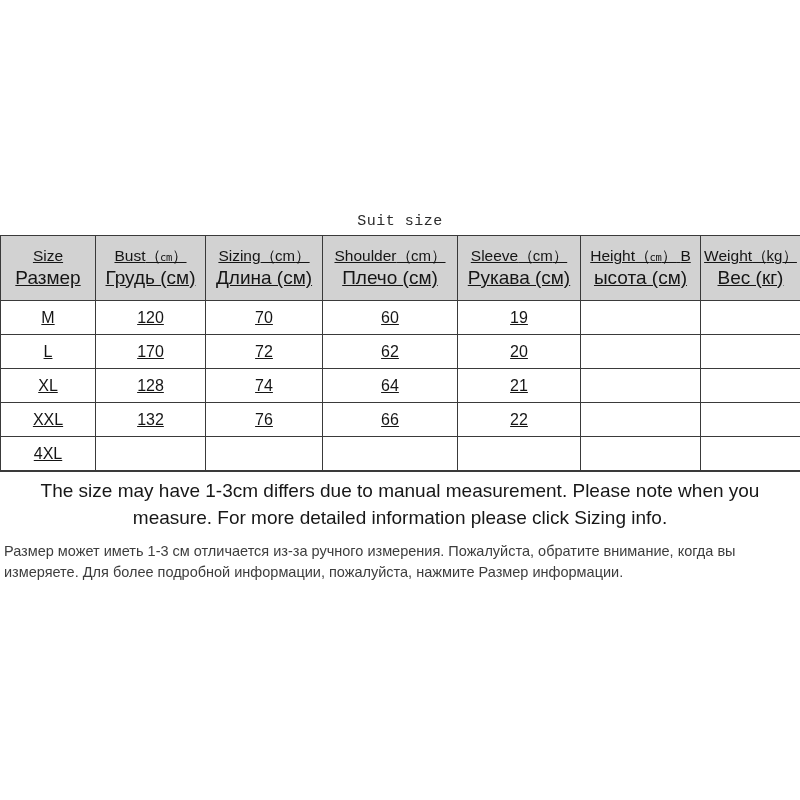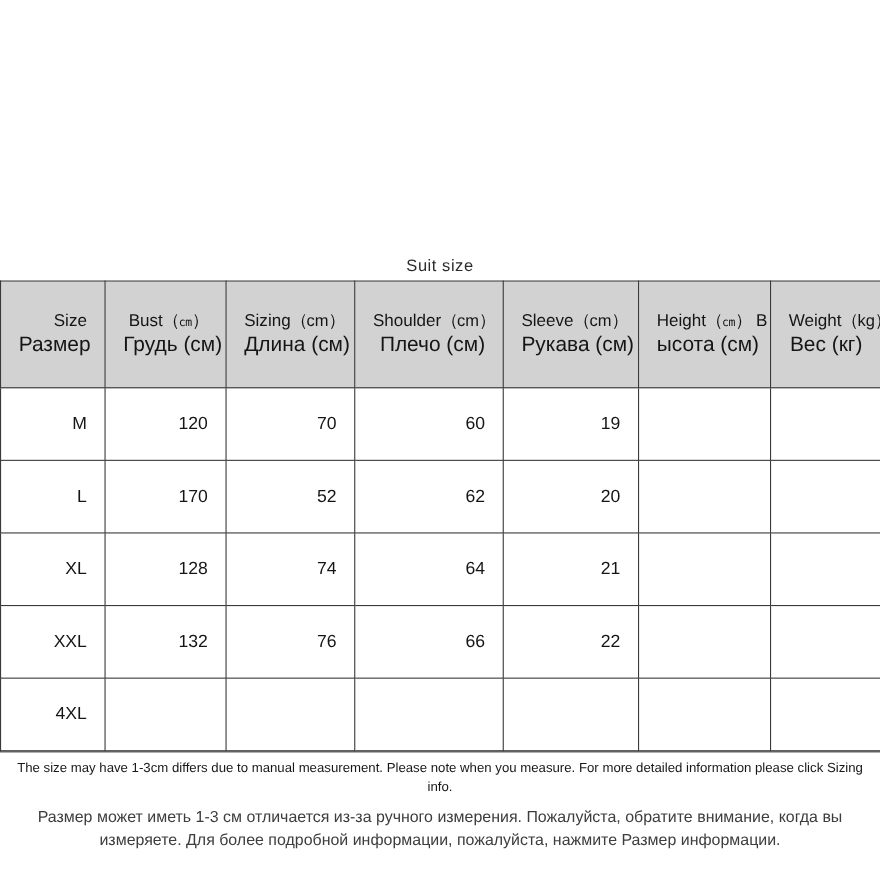--- a/index.html
+++ b/index.html
@@ -20,46 +20,46 @@
   #size-chart-root {
     position: absolute;
     left: 0;
     top: 0;
     width: 800px;
   }
 
   
   .chart-title {
     text-align: center;
-    font-family: Liberation Sans, sans-serif;
+    font-family: Liberation Mono, monospace;
     font-size: 15px;
     letter-spacing: 0.5px;
     color: #2b2b2b;
     padding-top: 214px;
     padding-bottom: 6px;
     line-height: 1;
     white-space: nowrap;
-    margin-top: 20px;
   }
 
   
   table.size-table {
     width: 800px;
     border-collapse: collapse;
     table-layout: fixed;
     background: #ffffff;
   }
 
   table.size-table th,
   table.size-table td {
     border: 1px solid #3a3a3a;
-    text-align: right;
+    text-align: center;
     vertical-align: middle;
-    padding: 16px;
+    padding: 0;
     color: #151515;
+    text-decoration: underline;
   }
 
   thead th {
     background: #d2d2d2;
     height: 64px;
     font-weight: normal;
     font-size: 15.5px;
     line-height: 1.28;
     padding: 2px 1px;
   }
@@ -120,30 +120,29 @@
     border-right: 3.5px solid transparent;
     border-top: 4px solid #4a4a4a;
     margin-left: 1px;
     margin-right: 1px;
   }
 
   
   .note-en {
     border-top: 1px solid #3a3a3a;
     text-align: center;
-    font-size: 12px;
+    font-size: 19px;
     line-height: 1.42;
     color: #171717;
     padding: 6px 8px 4px 8px;
     width: 784px;
     margin: 0 auto;
     box-sizing: content-box;
   }
   .note-ru {
-    text-align: center;
     font-size: 14.5px;
     line-height: 1.45;
     color: #3d3d3d;
     padding: 5px 2px 0 2px;
     width: 796px;
     margin: 0 auto;
     box-sizing: border-box;
   }
 </style>
 </head>
@@ -211,21 +210,21 @@
         <td>120</td>
         <td>70</td>
         <td>60</td>
         <td>19</td>
         <td></td>
         <td></td>
       </tr>
       <tr>
         <td>L</td>
         <td>170</td>
-        <td>52</td>
+        <td>72</td>
         <td>62</td>
         <td>20</td>
         <td></td>
         <td></td>
       </tr>
       <tr>
         <td>XL</td>
         <td>128</td>
         <td>74</td>
         <td>64</td>

